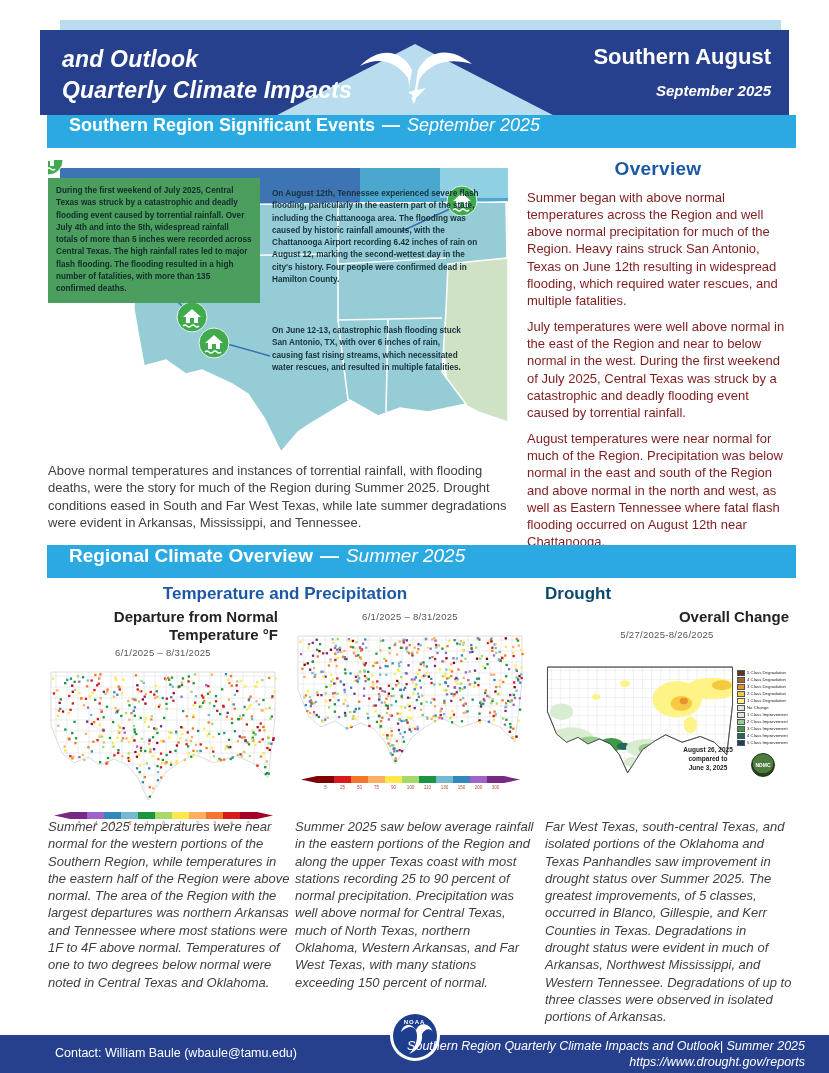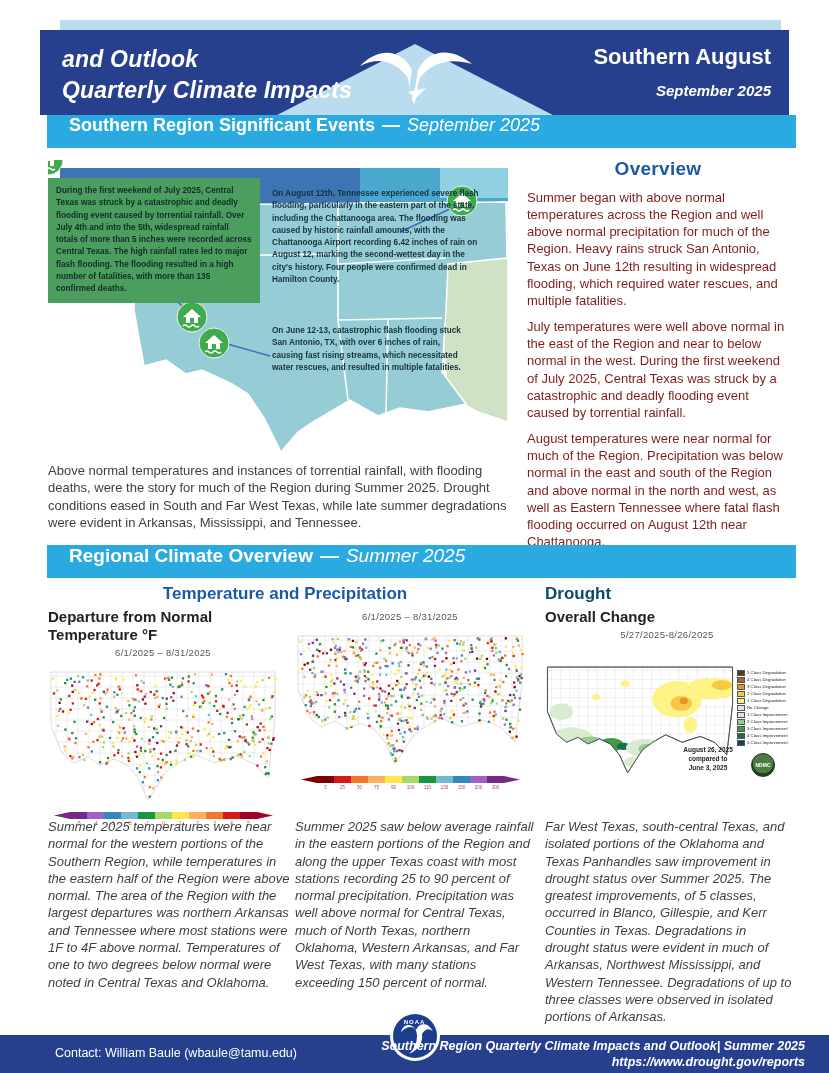--- a/index.html
+++ b/index.html
@@ -64,21 +64,21 @@
 
   
   .group-row { position:absolute; top:584px; left:0; width:749px; height:22px; }
   .group-tp { position:absolute; left:10px; width:470px; text-align:center; color:#1c59a5; font-size:17px; font-weight:bold; }
   .group-dr { position:absolute; left:505px; width:244px; text-align:left; color:#0c4a6e; font-size:17px; font-weight:bold; }
 
   .panel { position:absolute; top:608px; }
   #panel-temp   { left:8px;  width:230px; }
   #panel-precip { left:255px; width:230px; }
   #panel-drought{ left:505px; width:244px; }
-  .panel-title { text-align:left; font-size:15px; font-weight:bold; color:#222; line-height:1.2; }
+  .panel-title { text-align:right; font-size:15px; font-weight:bold; color:#222; line-height:1.2; }
   .panel-dates { text-align:center; font-size:9.5px; color:#555; margin-top:3px; letter-spacing:.3px; }
   .panel-map { margin-top:8px; position:relative; }
 
   .para { position:absolute; top:818px; font-size:13px; line-height:1.33; color:#3f3f3f;font-style:italic; }
   #para-temp   { left:8px;  width:245px; }
   #para-precip { left:255px; width:240px; }
   #para-drought{ left:505px; width:248px; }
 
   
   .dlegend { position:absolute; right:0px; top:22px; width:52px; }
@@ -94,21 +94,21 @@
   .drought-note {
     position:absolute; left:118px; top:98px; width:90px; text-align:center;
     font-size:6.5px; font-weight:bold; color:#222; line-height:1.35;
   }
 
   
   .footer {
     position:absolute; left:0; bottom:0; width:829px; height:38px; background:#27408e; color:#fff;
   }
   .footer-contact { position:absolute; left:55px; top:11px; font-size:12.5px; }
-  .footer-right { position:absolute; right:24px; top:4px; text-align:right; font-style:italic; font-size:12.5px; line-height:1.25; font-weight:bold; }
+  .footer-right { position:absolute; right:24px; top:4px; text-align:right; font-style:italic; font-size:12.5px; line-height:1.25; font-weight:normal; }
   .noaa-logo {
     position:absolute; left:50%; top:-24px; transform:translateX(-50%);
     width:50px; height:50px; border-radius:50%; background:#fff;
     display:flex; align-items:center; justify-content:center;
   }
   .noaa-inner {
     width:44px; height:44px; border-radius:50%; background:#1d3e8f; position:relative; overflow:hidden;
   }
   .noaa-inner .word { position:absolute; top:5px; width:100%; text-align:center; font-size:6px; font-weight:bold; color:#fff; letter-spacing:1px; }
 </style>

